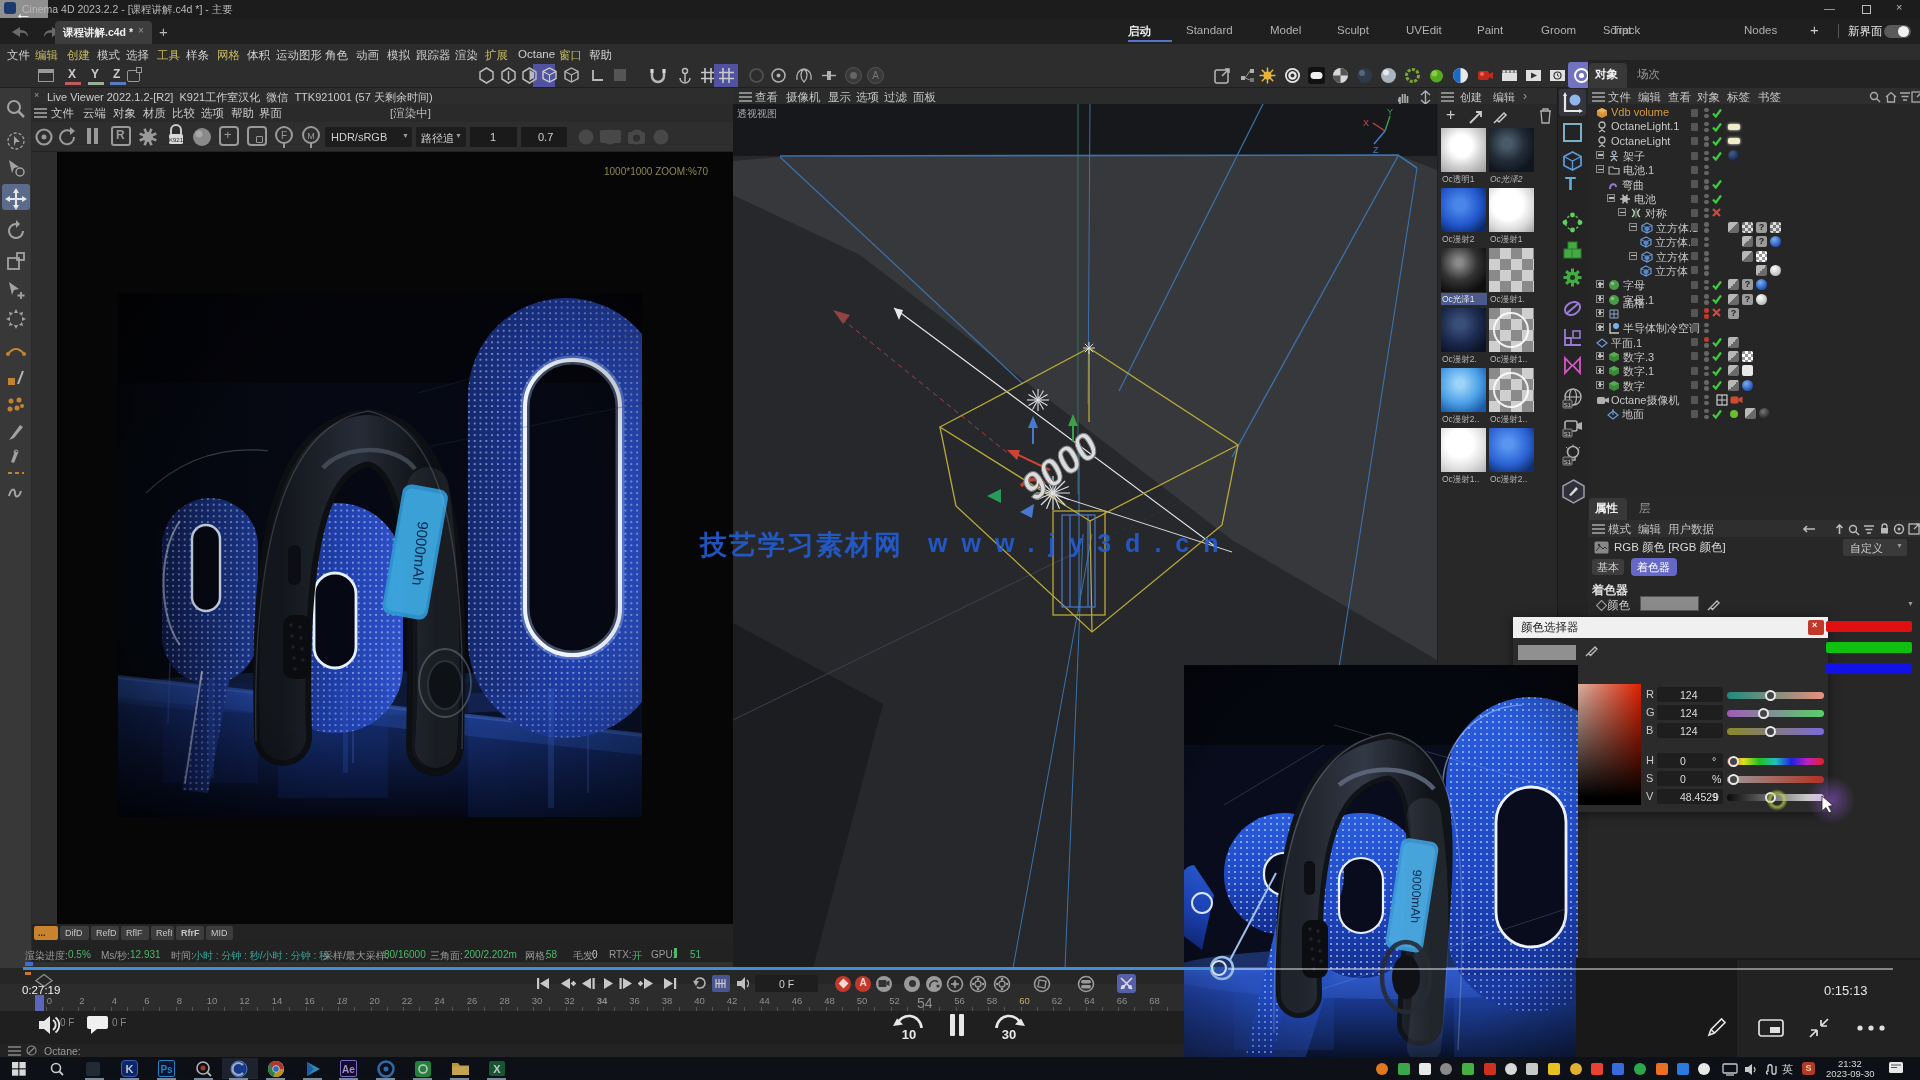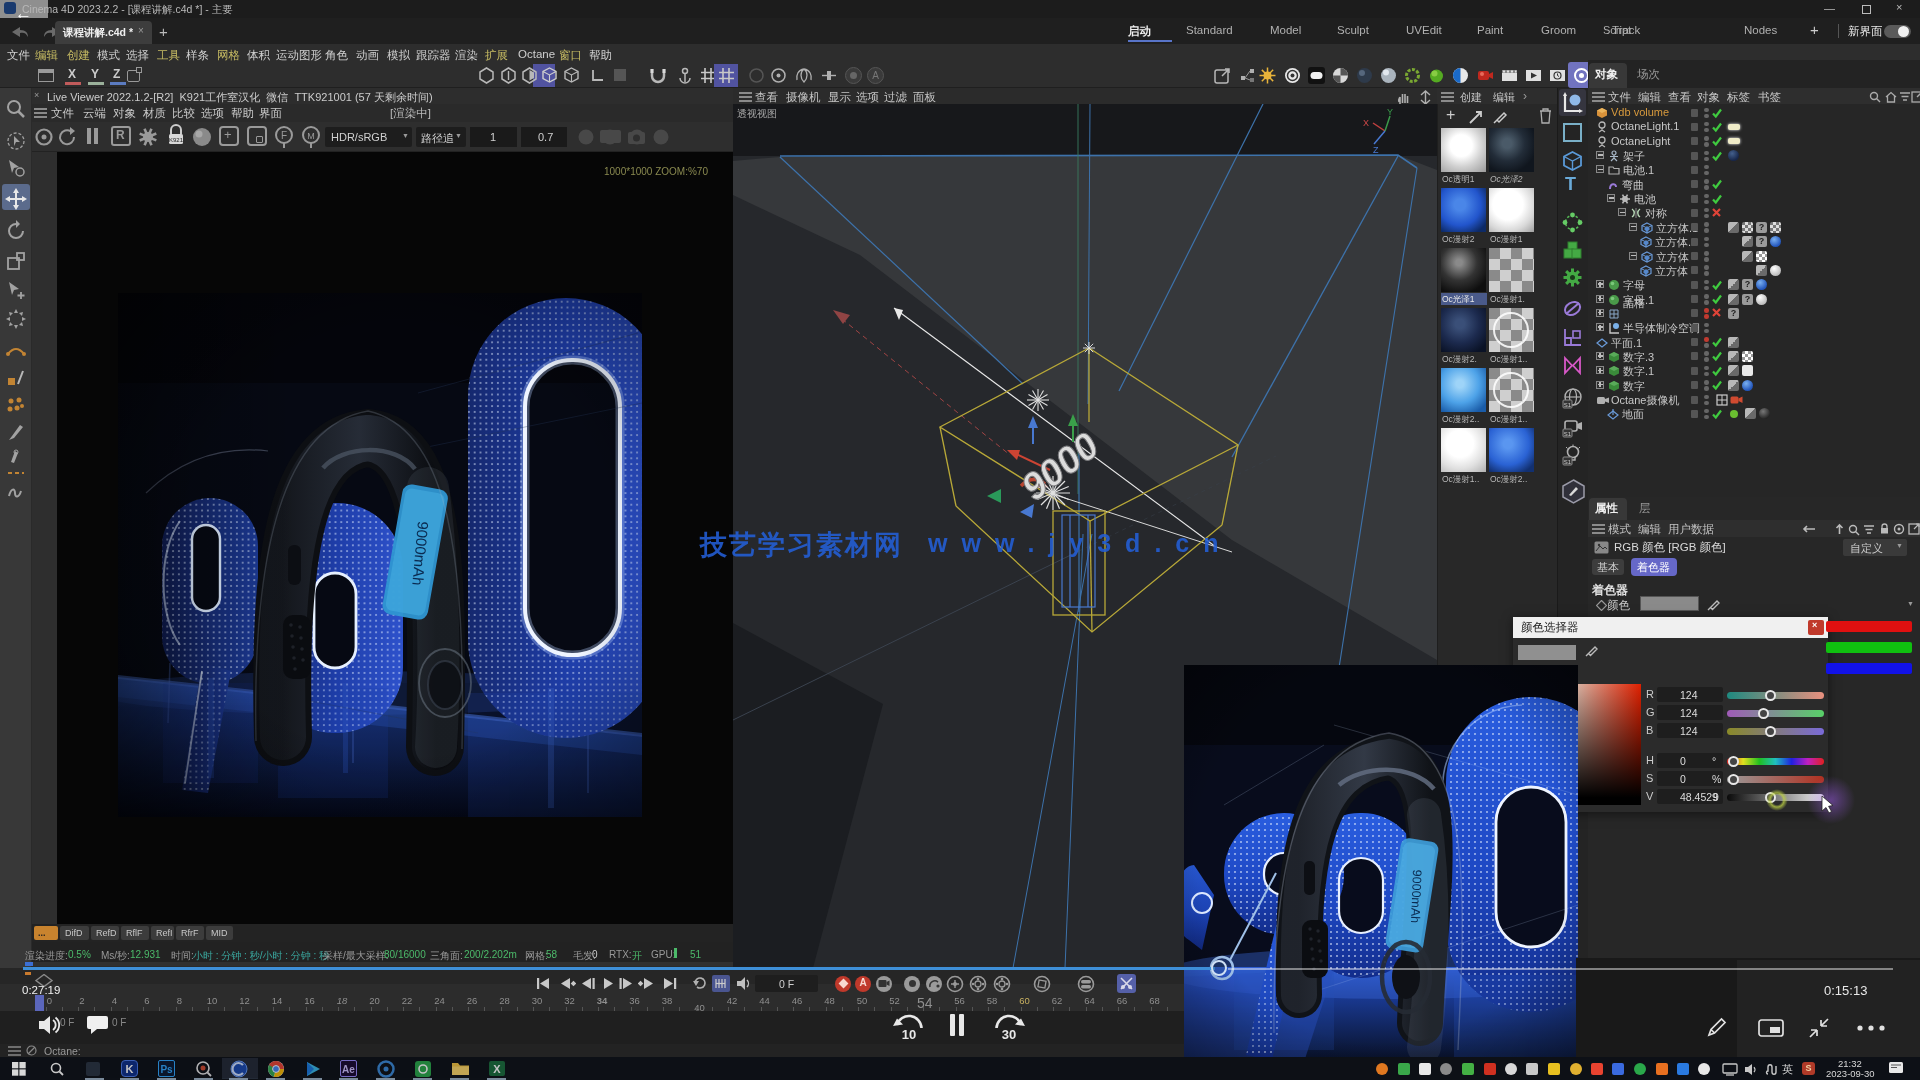--- a/index.html
+++ b/index.html
@@ -509,21 +509,21 @@
 <div class="tx" style="left:38px;top:928px;font-size:9px;color:#222;font-weight:bold;">...</div>
 <div class="a" style="left:60px;top:926px;width:29px;height:14px;background:#3c3c3c;border-radius:2px;"></div>
 <div class="tx" style="left:65px;top:928px;font-size:9px;color:#c8c8c8;font-weight:normal;">DifD</div>
 <div class="a" style="left:91px;top:926px;width:28px;height:14px;background:#3c3c3c;border-radius:2px;"></div>
 <div class="tx" style="left:96px;top:928px;font-size:9px;color:#c8c8c8;font-weight:normal;">RefD</div>
 <div class="a" style="left:121px;top:926px;width:28px;height:14px;background:#3c3c3c;border-radius:2px;"></div>
 <div class="tx" style="left:126px;top:928px;font-size:9px;color:#c8c8c8;font-weight:normal;">RflF</div>
 <div class="a" style="left:151px;top:926px;width:23px;height:14px;background:#3c3c3c;border-radius:2px;"></div>
 <div class="tx" style="left:156px;top:928px;font-size:9px;color:#c8c8c8;font-weight:normal;">RefI</div>
 <div class="a" style="left:176px;top:926px;width:28px;height:14px;background:#3c3c3c;border-radius:2px;"></div>
-<div class="tx" style="left:181px;top:928px;font-size:9px;color:#c8c8c8;font-weight:normal;">RfrF</div>
+<div class="tx" style="left:181px;top:928px;font-size:9px;color:#c8c8c8;font-weight:bold;">RfrF</div>
 <div class="a" style="left:206px;top:926px;width:27px;height:14px;background:#3c3c3c;border-radius:2px;"></div>
 <div class="tx" style="left:211px;top:928px;font-size:9px;color:#c8c8c8;font-weight:normal;">MID</div>
 <div class="a" style="left:32px;top:942px;width:701px;height:20px;background:#222;"></div>
 <div class="tx" style="left:25px;top:949px;font-size:10px;color:#999;font-weight:normal;">渲染进度:</div>
 <div class="tx" style="left:68px;top:949px;font-size:10px;color:#4cba6a;font-weight:normal;">0.5%</div>
 <div class="tx" style="left:101px;top:949px;font-size:10px;color:#999;font-weight:normal;">Ms/秒:</div>
 <div class="tx" style="left:130px;top:949px;font-size:10px;color:#4cba6a;font-weight:normal;">12.931</div>
 <div class="tx" style="left:171px;top:949px;font-size:10px;color:#999;font-weight:normal;">时间:</div>
 <div class="tx" style="left:193px;top:949px;font-size:10px;color:#3aa9a0;font-weight:normal;">小时 : 分钟 : 秒/小时 : 分钟 : 秒</div>
 <div class="tx" style="left:323px;top:949px;font-size:10px;color:#999;font-weight:normal;">采样/最大采样:</div>
@@ -1234,21 +1234,21 @@
 <div class="tx" style="left:364.5px;top:995px;font-size:9.5px;color:#8f8f8f;font-weight:normal;width:20px;text-align:center;">20</div>
 <div class="tx" style="left:397.0px;top:995px;font-size:9.5px;color:#8f8f8f;font-weight:normal;width:20px;text-align:center;">22</div>
 <div class="tx" style="left:429.5px;top:995px;font-size:9.5px;color:#8f8f8f;font-weight:normal;width:20px;text-align:center;">24</div>
 <div class="tx" style="left:462.0px;top:995px;font-size:9.5px;color:#8f8f8f;font-weight:normal;width:20px;text-align:center;">26</div>
 <div class="tx" style="left:494.5px;top:995px;font-size:9.5px;color:#8f8f8f;font-weight:normal;width:20px;text-align:center;">28</div>
 <div class="tx" style="left:527.0px;top:995px;font-size:9.5px;color:#8f8f8f;font-weight:normal;width:20px;text-align:center;">30</div>
 <div class="tx" style="left:559.5px;top:995px;font-size:9.5px;color:#8f8f8f;font-weight:normal;width:20px;text-align:center;">32</div>
 <div class="tx" style="left:592.0px;top:995px;font-size:9.5px;color:#8f8f8f;font-weight:bold;width:20px;text-align:center;">34</div>
 <div class="tx" style="left:624.5px;top:995px;font-size:9.5px;color:#8f8f8f;font-weight:normal;width:20px;text-align:center;">36</div>
 <div class="tx" style="left:657.0px;top:995px;font-size:9.5px;color:#8f8f8f;font-weight:normal;width:20px;text-align:center;">38</div>
-<div class="tx" style="left:689.5px;top:995px;font-size:9.5px;color:#8f8f8f;font-weight:normal;width:20px;text-align:center;margin-top:7px;">40</div>
+<div class="tx" style="left:689.5px;top:995px;font-size:9.5px;color:#8f8f8f;font-weight:normal;width:20px;text-align:center;">40</div>
 <div class="tx" style="left:722.0px;top:995px;font-size:9.5px;color:#8f8f8f;font-weight:normal;width:20px;text-align:center;">42</div>
 <div class="tx" style="left:754.5px;top:995px;font-size:9.5px;color:#8f8f8f;font-weight:normal;width:20px;text-align:center;">44</div>
 <div class="tx" style="left:787.0px;top:995px;font-size:9.5px;color:#8f8f8f;font-weight:normal;width:20px;text-align:center;">46</div>
 <div class="tx" style="left:819.5px;top:995px;font-size:9.5px;color:#8f8f8f;font-weight:normal;width:20px;text-align:center;">48</div>
 <div class="tx" style="left:852.0px;top:995px;font-size:9.5px;color:#8f8f8f;font-weight:normal;width:20px;text-align:center;">50</div>
 <div class="tx" style="left:884.5px;top:995px;font-size:9.5px;color:#8f8f8f;font-weight:normal;width:20px;text-align:center;">52</div>
 <div class="tx" style="left:917.0px;top:995px;font-size:14px;color:#8f8f8f;font-weight:normal;width:20px;text-align:left;">54</div>
 <div class="tx" style="left:949.5px;top:995px;font-size:9.5px;color:#8f8f8f;font-weight:normal;width:20px;text-align:center;">56</div>
 <div class="tx" style="left:982.0px;top:995px;font-size:9.5px;color:#8f8f8f;font-weight:normal;width:20px;text-align:center;">58</div>
 <div class="tx" style="left:1014.5px;top:995px;font-size:9.5px;color:#c8b060;font-weight:normal;width:20px;text-align:center;">60</div>

